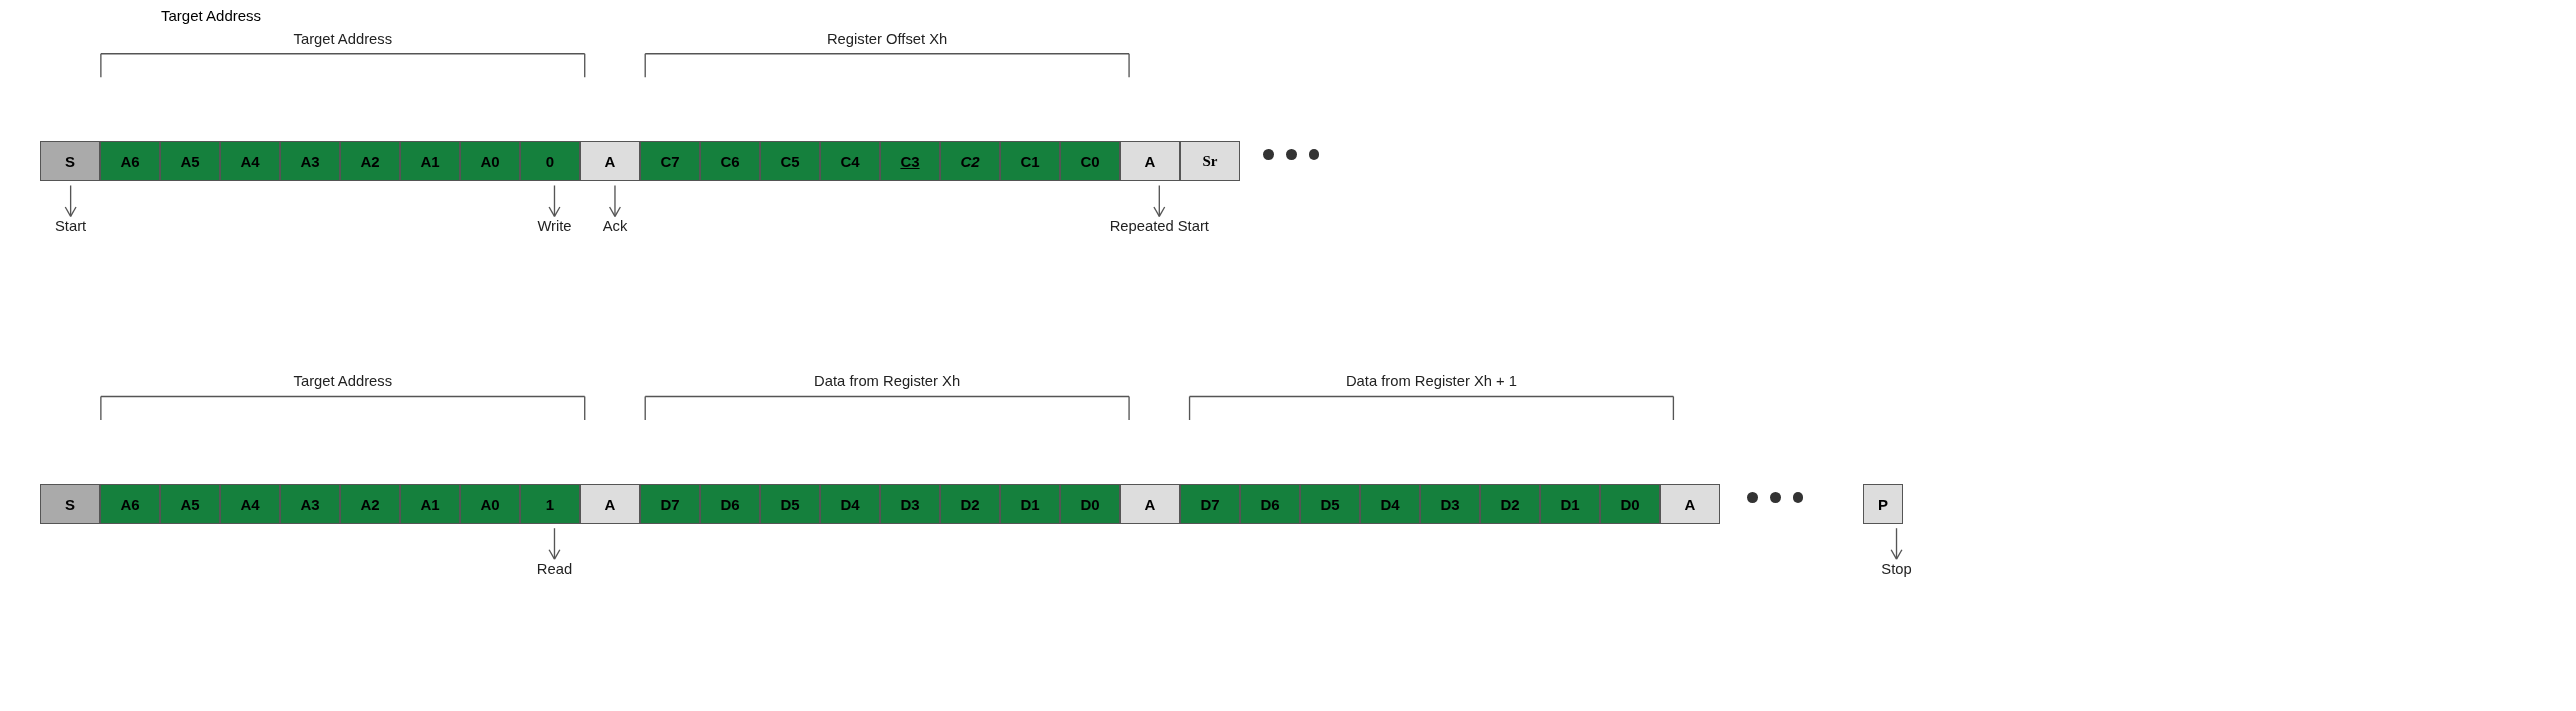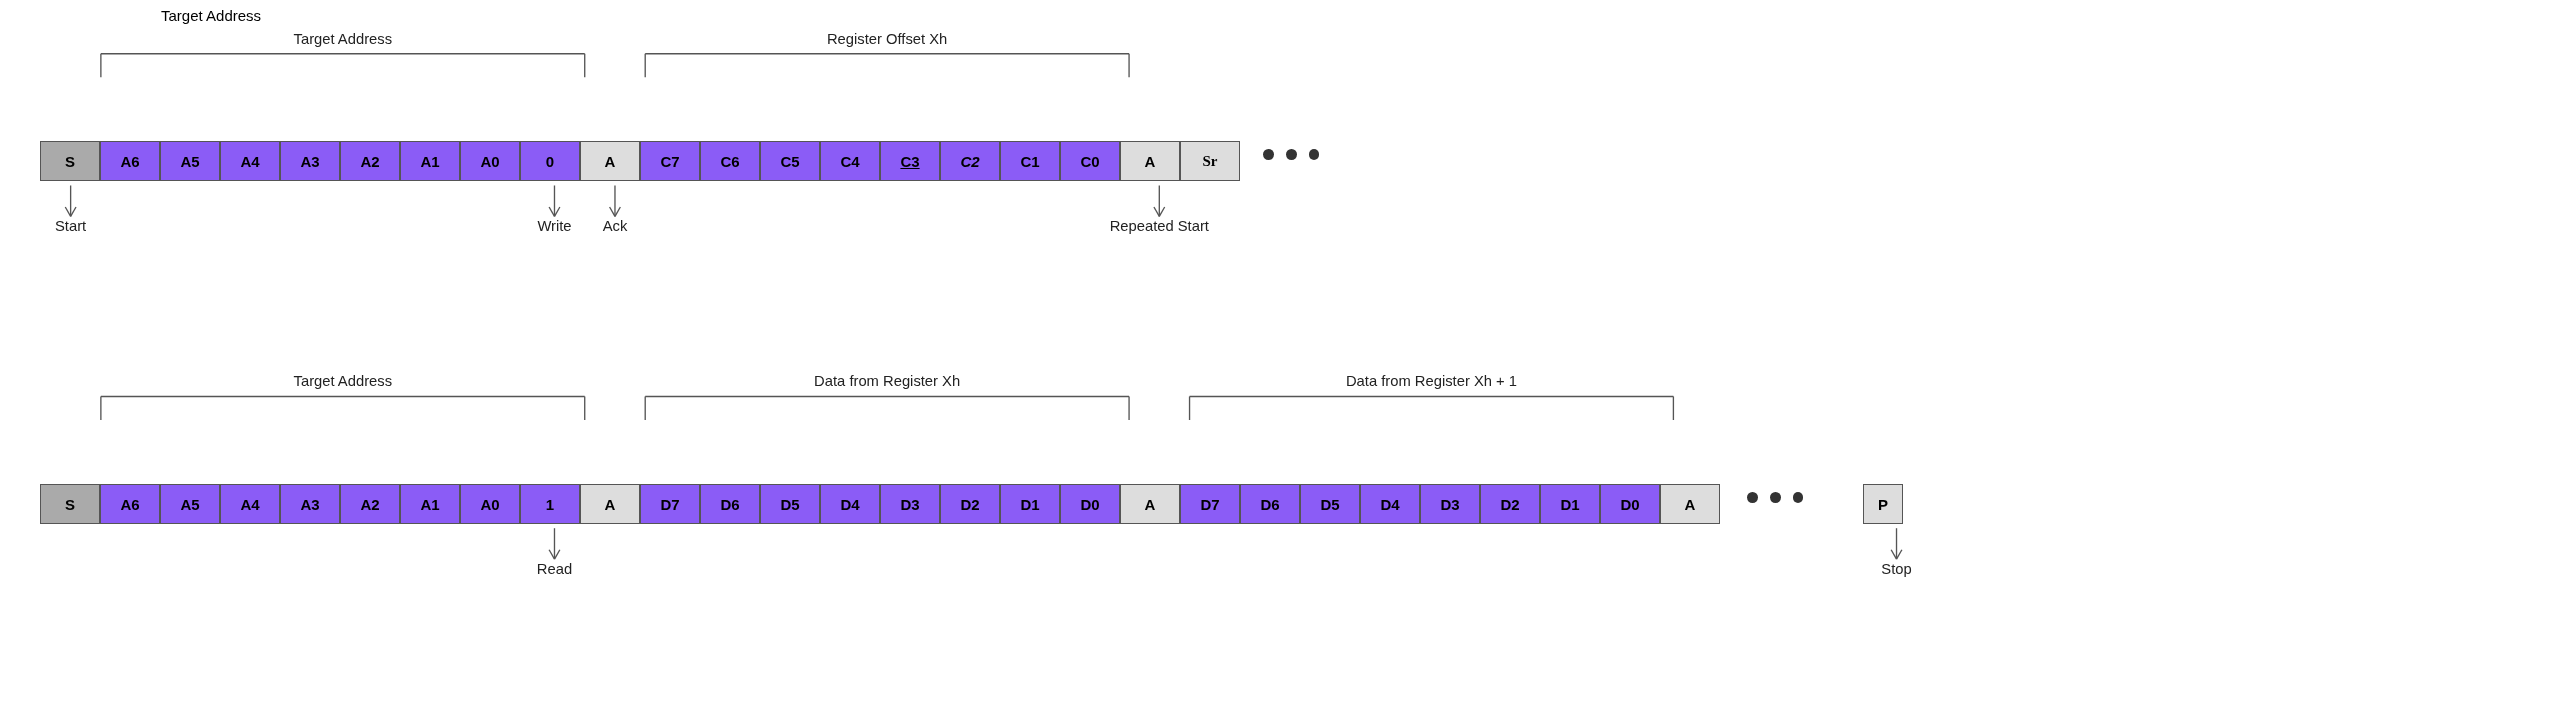--- a/index.html
+++ b/index.html
@@ -27,21 +27,21 @@
       justify-content: center;
       border: 1.3px solid #555;
       font-size: 15px;
       font-weight: bold;
       font-family: Arial, sans-serif;
       height: 40px;
       min-width: 40px;
     }
     .cell-dark { background: #aaa; }
     .cell-light { background: #ddd; }
-    .cell-white { background: #8b5cf6; }
+    .cell-white { background: #15803d; }
 
     
     .bit-row {
       display: flex;
       align-items: center;
       position: absolute;
     }
     .dot {
       width: 10.8px; height: 10.8px;
       border-radius: 50%;

